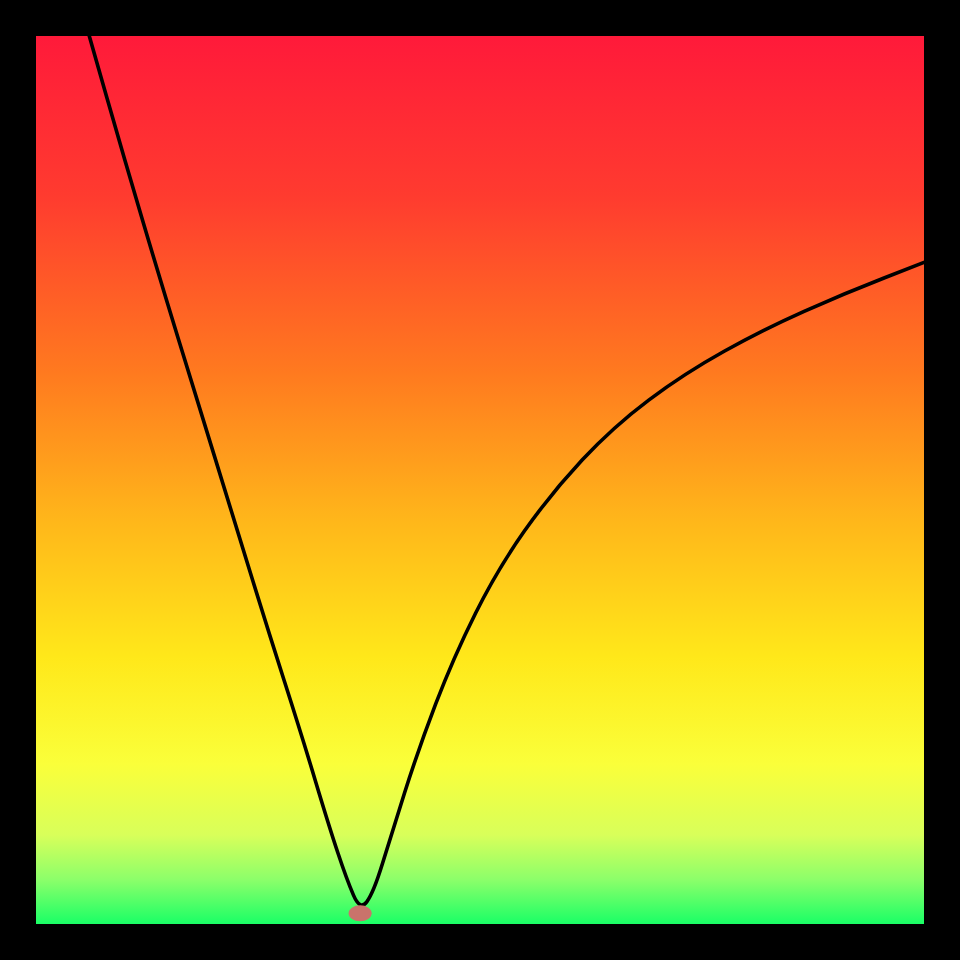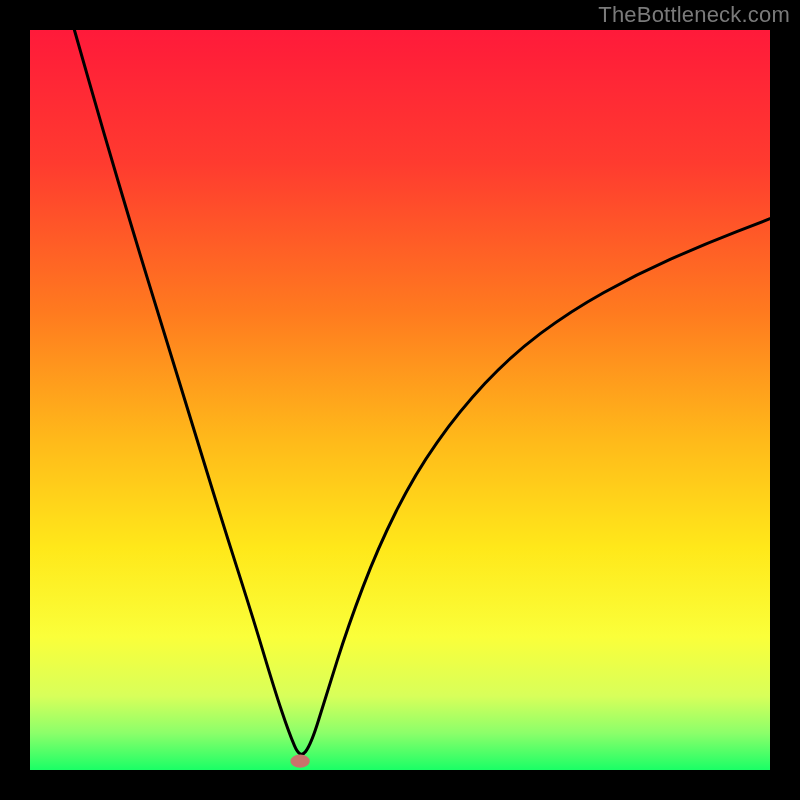--- a/index.html
+++ b/index.html
@@ -30,21 +30,20 @@
     user-select: none;
   }
   svg {
     display: block;
   }
 </style>
 </head>
 <body>
 
 <div class="frame">
-  <div class="watermark">TheBottleneck.com</div>
 
   <svg id="chart-svg" width="800" height="800" viewBox="0 0 800 800">
     <defs>
       <linearGradient id="bg-grad" x1="0" y1="0" x2="0" y2="1">
           <stop offset="0.0%" stop-color="#ff1a3a"></stop>
           <stop offset="18.0%" stop-color="#ff3b2f"></stop>
           <stop offset="38.0%" stop-color="#ff7a1f"></stop>
           <stop offset="55.0%" stop-color="#ffb81a"></stop>
           <stop offset="70.0%" stop-color="#ffe81a"></stop>
           <stop offset="82.0%" stop-color="#faff3a"></stop>

